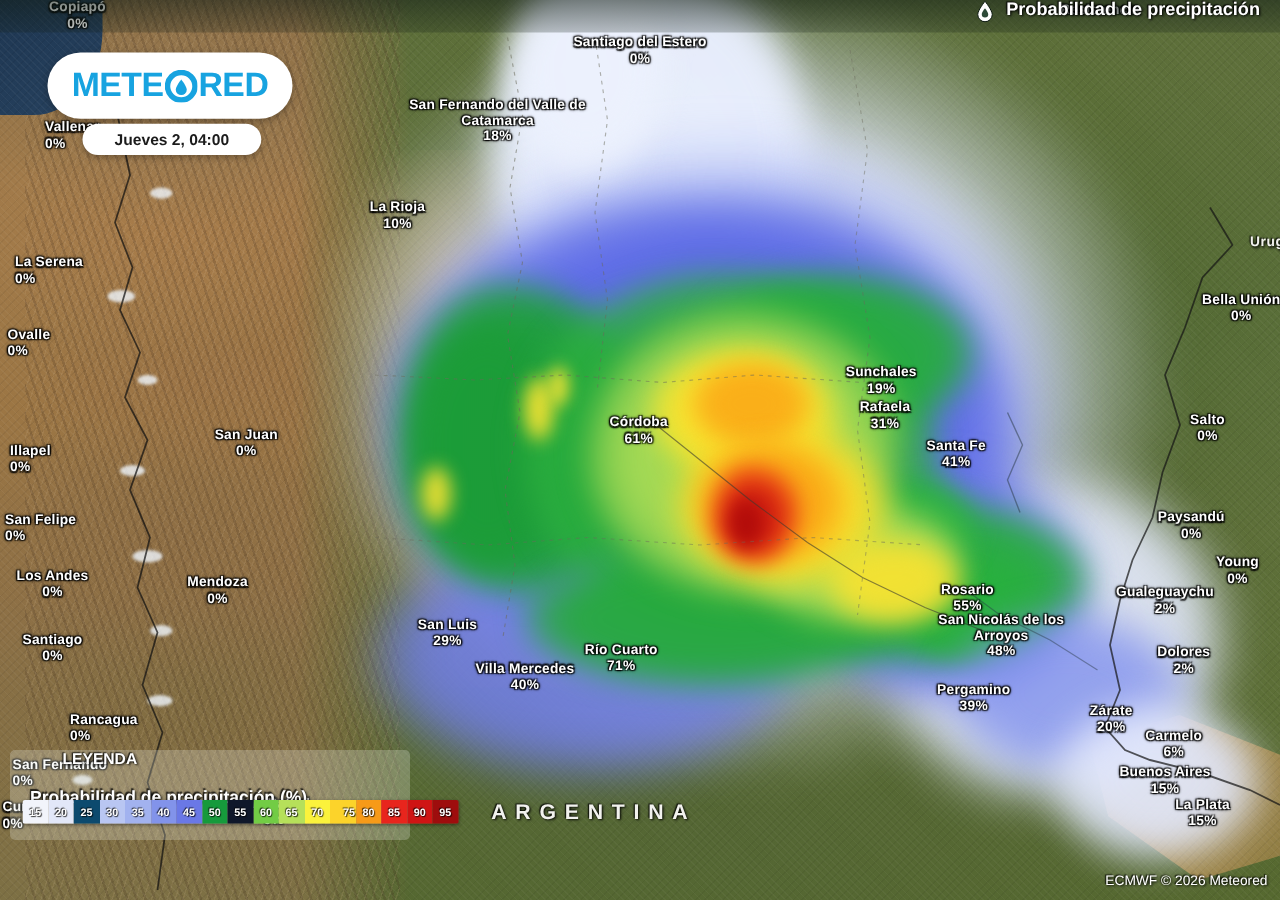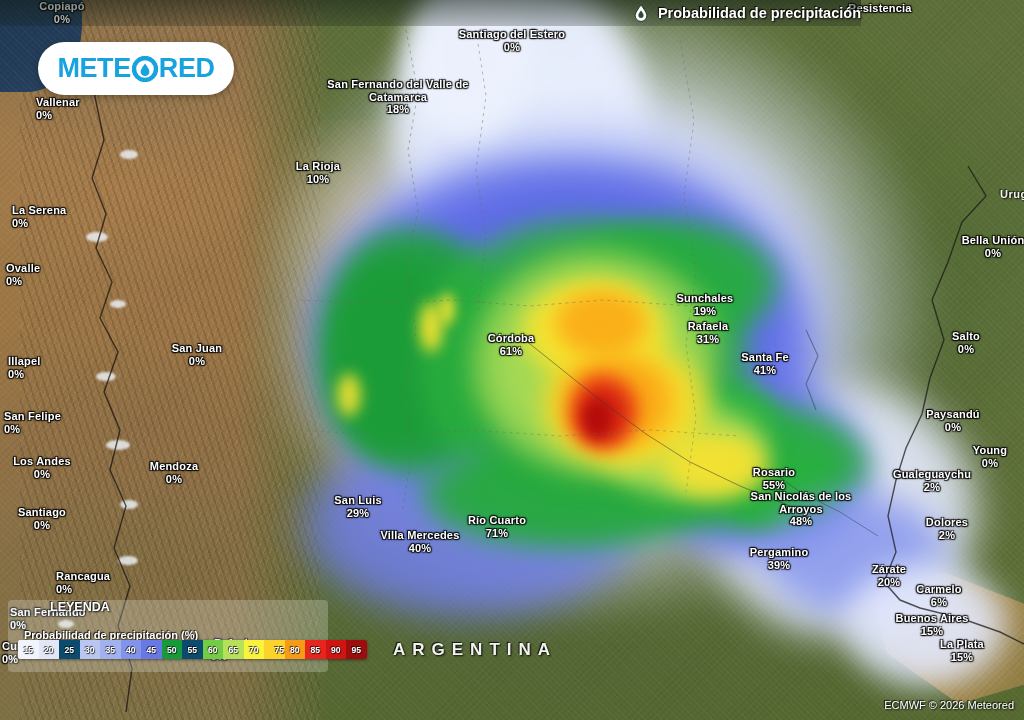--- a/index.html
+++ b/index.html
@@ -87,24 +87,24 @@
   .city.left { transform:none; text-align:left; }
 
   .country {
     position:absolute; color:#f2f2ee; font-size:17px; font-weight:bold;
     letter-spacing:7px;
     text-shadow:-1px -1px 1px rgba(0,0,0,.8),1px 1px 2px rgba(0,0,0,.9);
   }
 
   
   .topbar {
-    position:absolute; left:0; top:0; width:861px; height:26px;
+    position:absolute; left:0; top:0; width:1024px; height:26px;
     background:linear-gradient(180deg, rgba(18,30,22,.55), rgba(18,30,22,.25));
-    display:flex; align-items:center; justify-content:flex-end;
-    gap:9px;
+    display:flex; align-items:flex-start; justify-content:flex-end;
+    padding-right:16px; gap:9px;
   }
   .topbar .ttl {
     color:#fff; font-size:14.5px; font-weight:bold;
     text-shadow:-1px -1px 1px rgba(0,0,0,.9),1px 1px 2px rgba(0,0,0,.95);
   }
   .drop-icon { width:16px; height:18px; display:block; }
 
   
   .logo-pill {
     position:absolute; left:38px; top:42px; width:196px; height:53px;
@@ -131,21 +131,21 @@
     background:rgba(236,238,233,.26);
     border-radius:4px;
   }
   .legend-title {
     position:absolute; left:50px; top:600px;
     color:#fff; font-size:12.5px; font-weight:bold;
     text-shadow:-1px -1px 1px rgba(0,0,0,.8),1px 1px 2px rgba(0,0,0,.9);
   }
   .legend-sub {
     position:absolute; left:24px; top:629px;
-    color:#fff; font-size:11px; font-weight:bold;
+    color:#fff; font-size:14px; font-weight:bold;
     text-shadow:-1px -1px 1px rgba(0,0,0,.85),1px 1px 2px rgba(0,0,0,.9);
   }
   .scale {
     position:absolute; left:18px; top:640px;
     display:flex; height:19px; border-radius:2px; overflow:hidden;
     box-shadow:0 1px 3px rgba(0,0,0,.45);
   }
   .sw {
     width:20.5px; height:19px; display:flex; align-items:center;
     justify-content:center; font-size:8.6px; font-weight:bold; color:#fff;
@@ -475,34 +475,37 @@
       <span>METE</span>
       <span class="logo-o">
         <svg viewBox="0 0 26 26" style="width:26px;height:26px;display:block;">
           <circle cx="13" cy="13" r="11" fill="none" stroke="#17a3e0" stroke-width="4.4"></circle>
           <path d="M13 7.5 C13 7.5 8.6 13 8.6 15.7 A4.4 4.4 0 0 0 17.4 15.7 C17.4 13 13 7.5 13 7.5 Z" fill="#17a3e0"></path>
         </svg>
       </span>
       <span>RED</span>
     </div>
   </div>
+  <div class="date-pill">
+    <span class="date-text">Jueves 2, 04:00</span>
+  </div>
 
   <div class="legend"></div>
   <div class="legend-title">LEYENDA</div>
   <div class="legend-sub">Probabilidad de precipitación (%)</div>
   <div class="scale" id="scale">
       <div class="sw" style="background: rgb(242, 244, 251); color: rgb(255, 255, 255);">15</div>
       <div class="sw" style="background: rgb(226, 231, 248); color: rgb(255, 255, 255);">20</div>
       <div class="sw" style="background: #0c4a6e; color: rgb(255, 255, 255);">25</div>
       <div class="sw" style="background: rgb(185, 198, 242); color: rgb(255, 255, 255);">30</div>
       <div class="sw" style="background: rgb(162, 178, 239); color: rgb(255, 255, 255);">35</div>
       <div class="sw" style="background: rgb(130, 147, 234); color: rgb(255, 255, 255);">40</div>
       <div class="sw" style="background: rgb(106, 120, 230); color: rgb(255, 255, 255);">45</div>
       <div class="sw" style="background: rgb(22, 154, 60);">50</div>
-      <div class="sw" style="background: #0c4a6e;">55</div>
+      <div class="sw" style="background: #0f172a;">55</div>
       <div class="sw" style="background: rgb(114, 204, 69);">60</div>
       <div class="sw" style="background: rgb(182, 224, 90);">65</div>
       <div class="sw" style="background: rgb(251, 242, 60);">70</div>
       <div class="sw" style="background: rgb(252, 211, 42); padding-left: 10px;">75</div>
       <div class="sw" style="background: rgb(247, 154, 24);">80</div>
       <div class="sw" style="background: rgb(232, 37, 29);">85</div>
       <div class="sw" style="background: rgb(207, 20, 20);">90</div>
       <div class="sw" style="background: rgb(158, 13, 13);">95</div>
     </div>
 

